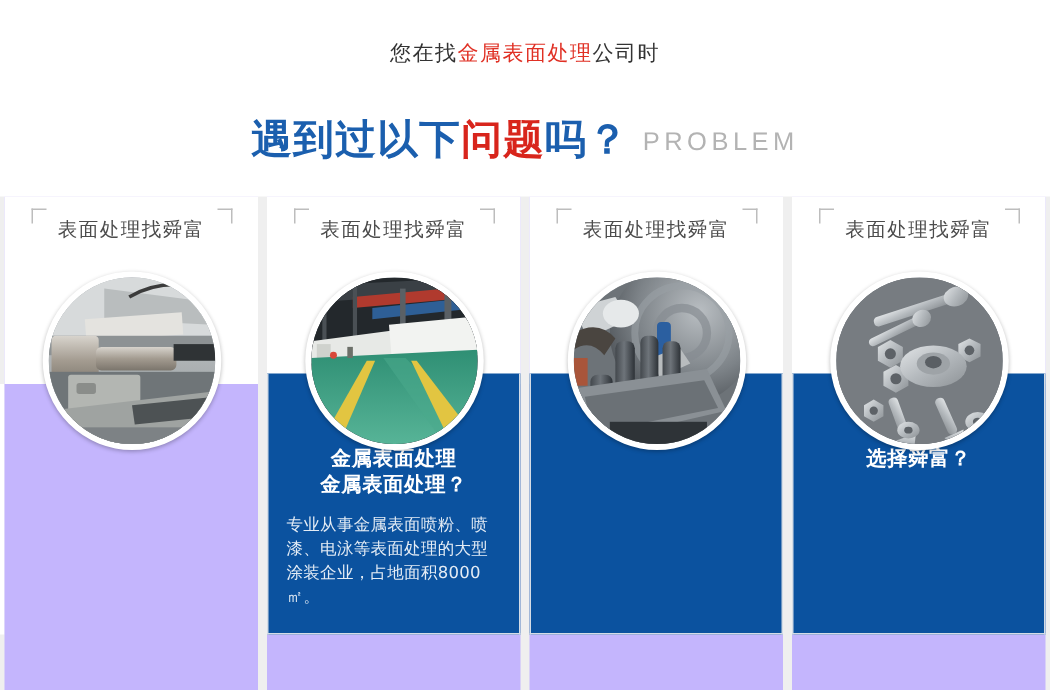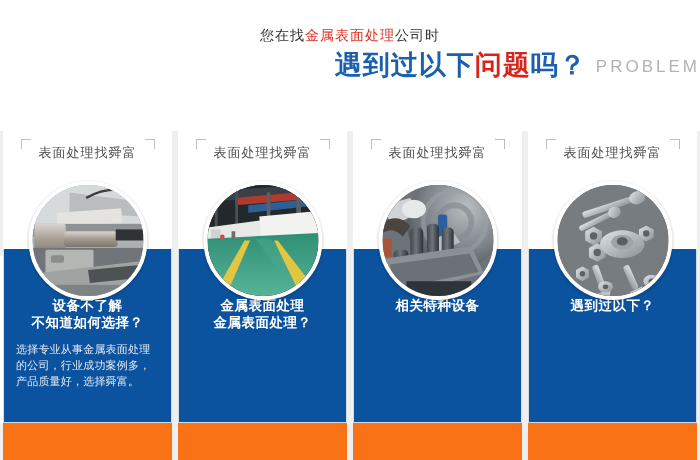--- a/index.html
+++ b/index.html
@@ -22,27 +22,26 @@
   }
   #title-line1 {
     font-size:14px;
     line-height:26px;
     color:#333333;
     letter-spacing:1px;
     font-weight:500;
   }
   #title-line1 .accent { color:#e03024; }
   #title-line2 {
-    margin-top:0;
+    margin-top:28px;
     font-size:27px;
     line-height:34px;
     color:#1b5fae;
     font-weight:700;
     letter-spacing:1px;
-    text-align:right;
   }
   #title-line2 .accent { color:#d8251c; }
   #title-line2 .sub {
     font-size:17px;
     font-weight:400;
     color:#b3b3b3;
     letter-spacing:3px;
     margin-left:9px;
     vertical-align:2px;
   }
@@ -52,21 +51,21 @@
     position:absolute;
     left:0; top:131px;
     width:700px; height:329px;
     display:flex;
     justify-content:space-between;
     padding:0 3px;
   }
   .card {
     width:169px;
     position:relative;
-    background:#f97316;
+    background:#c4b5fd;
   }
   .card-white-fill {
     position:absolute;
     left:0; top:0; right:0;
     height:125px;
     background:#ffffff;
   }
 
   
   .badge {
@@ -185,29 +184,20 @@
     <span>遇到过以下</span><span class="accent">问题</span><span>吗？</span><span class="sub">PROBLEM</span>
   </div>
 </div>
 
 <div id="cards">
 
   <div class="card">
     <div class="card-white-fill"></div>
     <div class="badge">
       <span class="badge-inner">表面处理找舜富</span>
-    </div>
-    <div class="panel">
-      <div class="panel-text">
-        <div class="panel-title">
-          <div>设备不了解</div>
-          <div>不知道如何选择？</div>
-        </div>
-        <div class="panel-body">选择专业从事金属表面处理的公司，行业成功案例多，产品质量好，选择舜富。</div>
-      </div>
     </div>
     <div class="photo">
       <svg viewBox="0 0 120 120" preserveAspectRatio="none" aria-hidden="true">
         <defs>
           <linearGradient id="c1bg" x1="0" y1="0" x2="0" y2="1">
             <stop offset="0" stop-color="#cfd3d4"></stop>
               <stop offset="1" stop-color="#8e9396"></stop>
           </linearGradient>
           <linearGradient id="c1shaft" x1="0" y1="0" x2="0" y2="1">
             <stop offset="0" stop-color="#d8d4cd"></stop>
@@ -238,20 +228,21 @@
     <div class="card-white-fill"></div>
     <div class="badge">
       <span class="badge-inner">表面处理找舜富</span>
     </div>
     <div class="panel">
       <div class="panel-text">
         <div class="panel-title">
           <div>金属表面处理</div>
           <div>金属表面处理？</div>
         </div>
+        <div class="panel-body">专业从事金属表面喷粉、喷漆、电泳等表面处理的大型涂装企业，占地面积8000㎡。</div>
       </div>
     </div>
     <div class="photo">
       <svg viewBox="0 0 120 120" preserveAspectRatio="none" aria-hidden="true">
         <defs>
           <linearGradient id="c2floor" x1="0" y1="0" x2="0" y2="1">
             <stop offset="0" stop-color="#2f8f74"></stop>
               <stop offset="1" stop-color="#57b497"></stop>
           </linearGradient>
         </defs>
@@ -278,21 +269,20 @@
   </div>
 
   <div class="card">
     <div class="card-white-fill"></div>
     <div class="badge">
       <span class="badge-inner">表面处理找舜富</span>
     </div>
     <div class="panel">
       <div class="panel-text">
         <div class="panel-title">
-          <div>相关特种设备</div>
         </div>
       </div>
     </div>
     <div class="photo">
       <svg viewBox="0 0 120 120" preserveAspectRatio="none" aria-hidden="true">
         <defs>
           <radialGradient id="c3disc" cx="0.62" cy="0.35" r="0.72">
             <stop offset="0" stop-color="#b9bec2"></stop>
               <stop offset="0.6" stop-color="#7d8388"></stop>
               <stop offset="1" stop-color="#4b5055"></stop>
@@ -325,21 +315,21 @@
   </div>
 
   <div class="card">
     <div class="card-white-fill"></div>
     <div class="badge">
       <span class="badge-inner">表面处理找舜富</span>
     </div>
     <div class="panel">
       <div class="panel-text">
         <div class="panel-title">
-          <div>遇到过以下？</div>
+          <div>选择舜富？</div>
         </div>
       </div>
     </div>
     <div class="photo">
       <svg viewBox="0 0 120 120" preserveAspectRatio="none" aria-hidden="true">
         <defs>
           <linearGradient id="c4m" x1="0" y1="0" x2="1" y2="1">
             <stop offset="0" stop-color="#e2e5e7"></stop>
               <stop offset="0.5" stop-color="#b4b9bd"></stop>
               <stop offset="1" stop-color="#8d9296"></stop>

